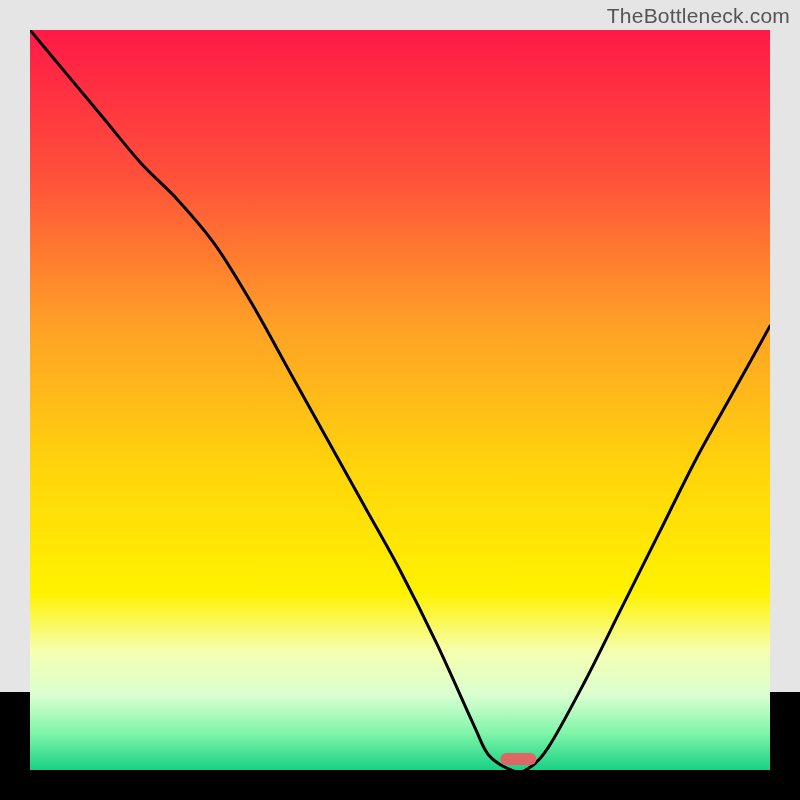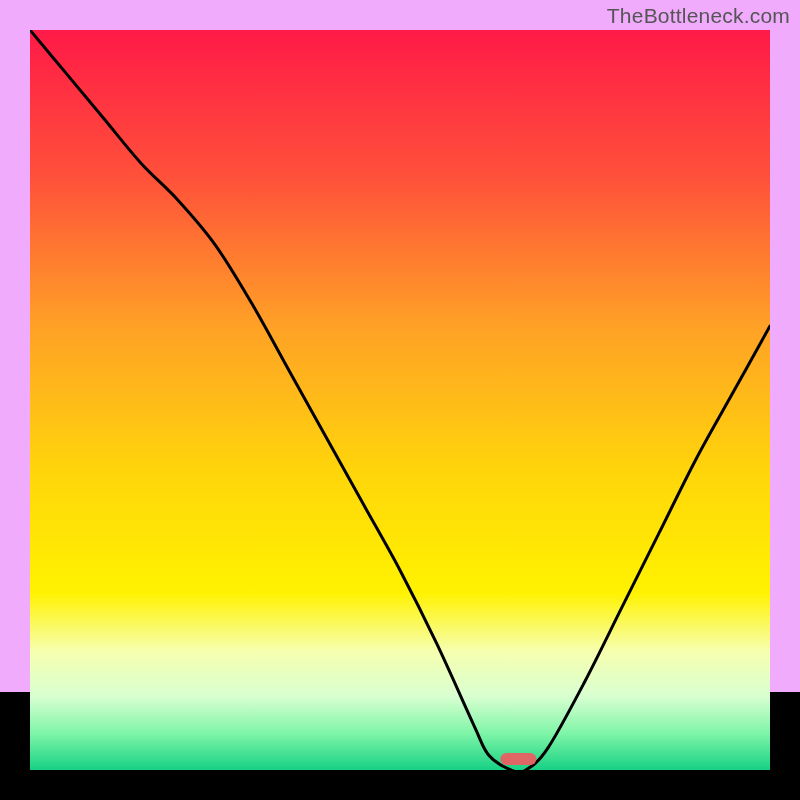--- a/index.html
+++ b/index.html
@@ -8,21 +8,21 @@
     width: 800px;
     height: 800px;
     background: #000;
     overflow: hidden;
     font-family: Arial, Helvetica, sans-serif;
   }
   .frame {
     position: relative;
     width: 800px;
     height: 692px;
-    background: #f0abfc;
+    background: #e5e5e5;
   }
   .watermark {
     position: absolute;
     top: 4px;
     right: 10px;
     color: #555;
     font-size: 21px;
     font-weight: 500;
     letter-spacing: 0.2px;
     font-family: Arial, Helvetica, sans-serif;

